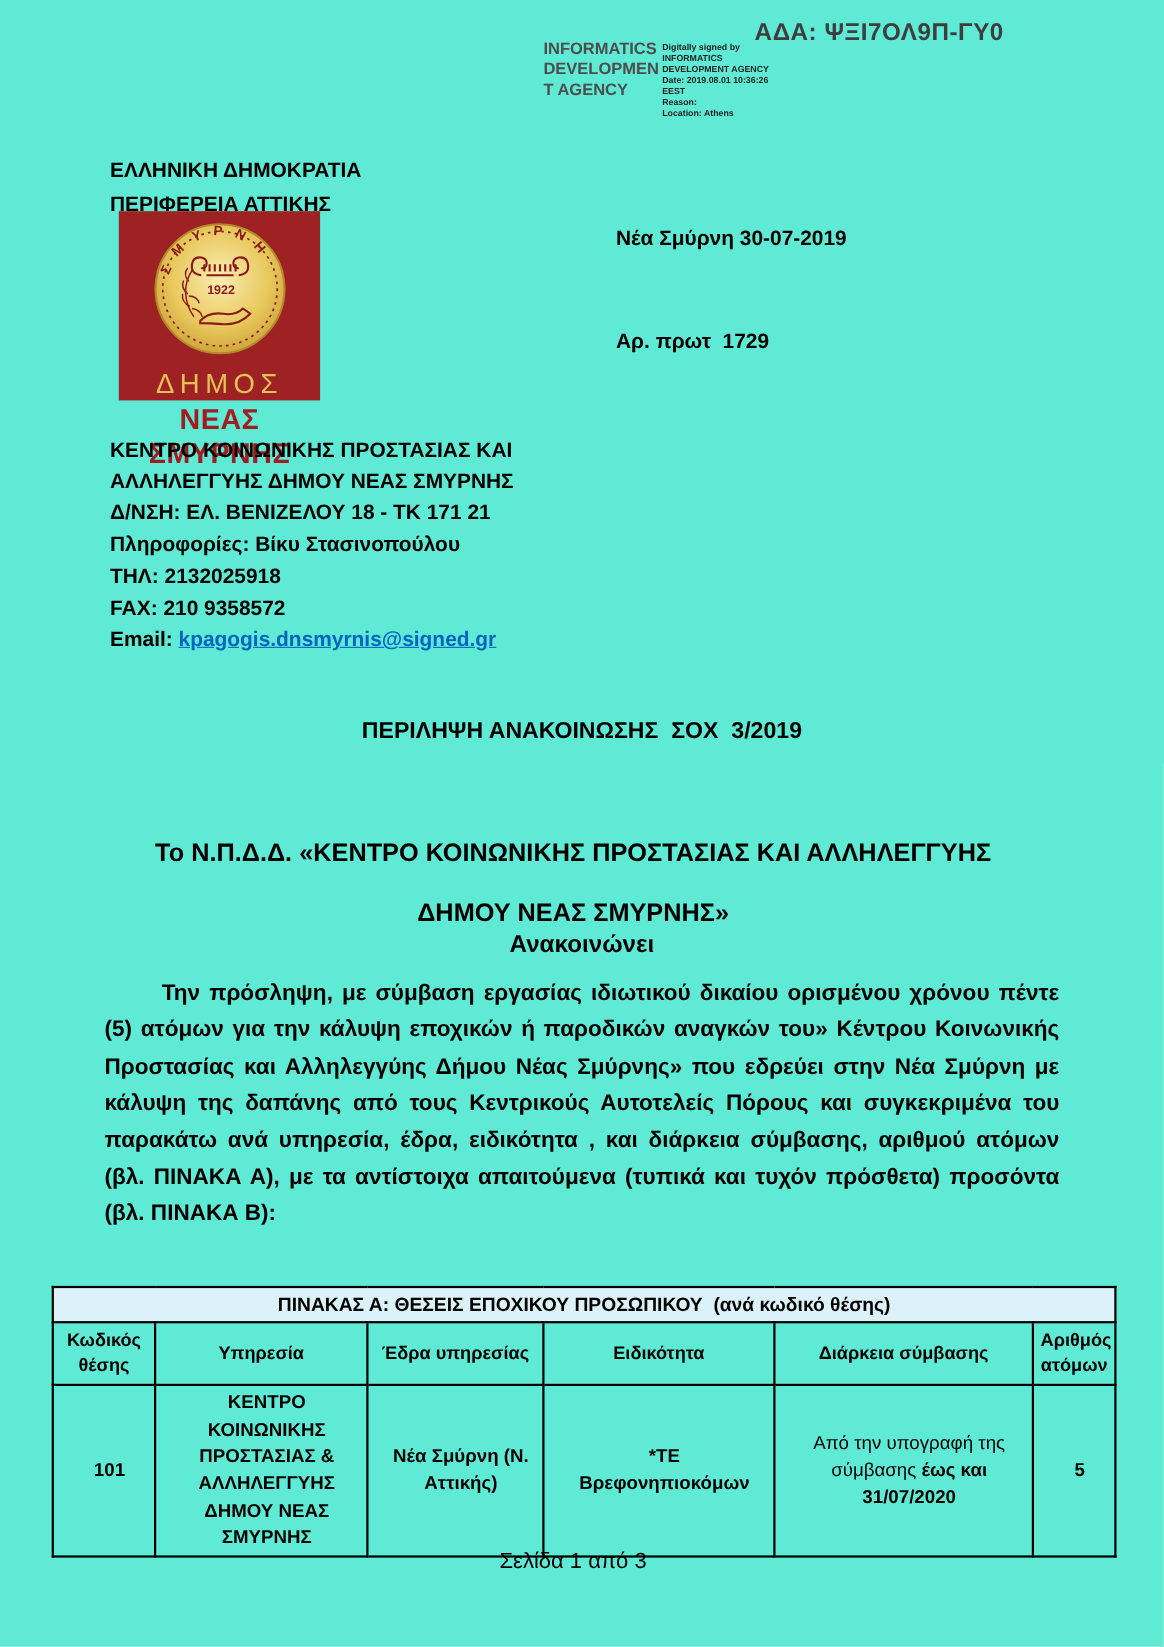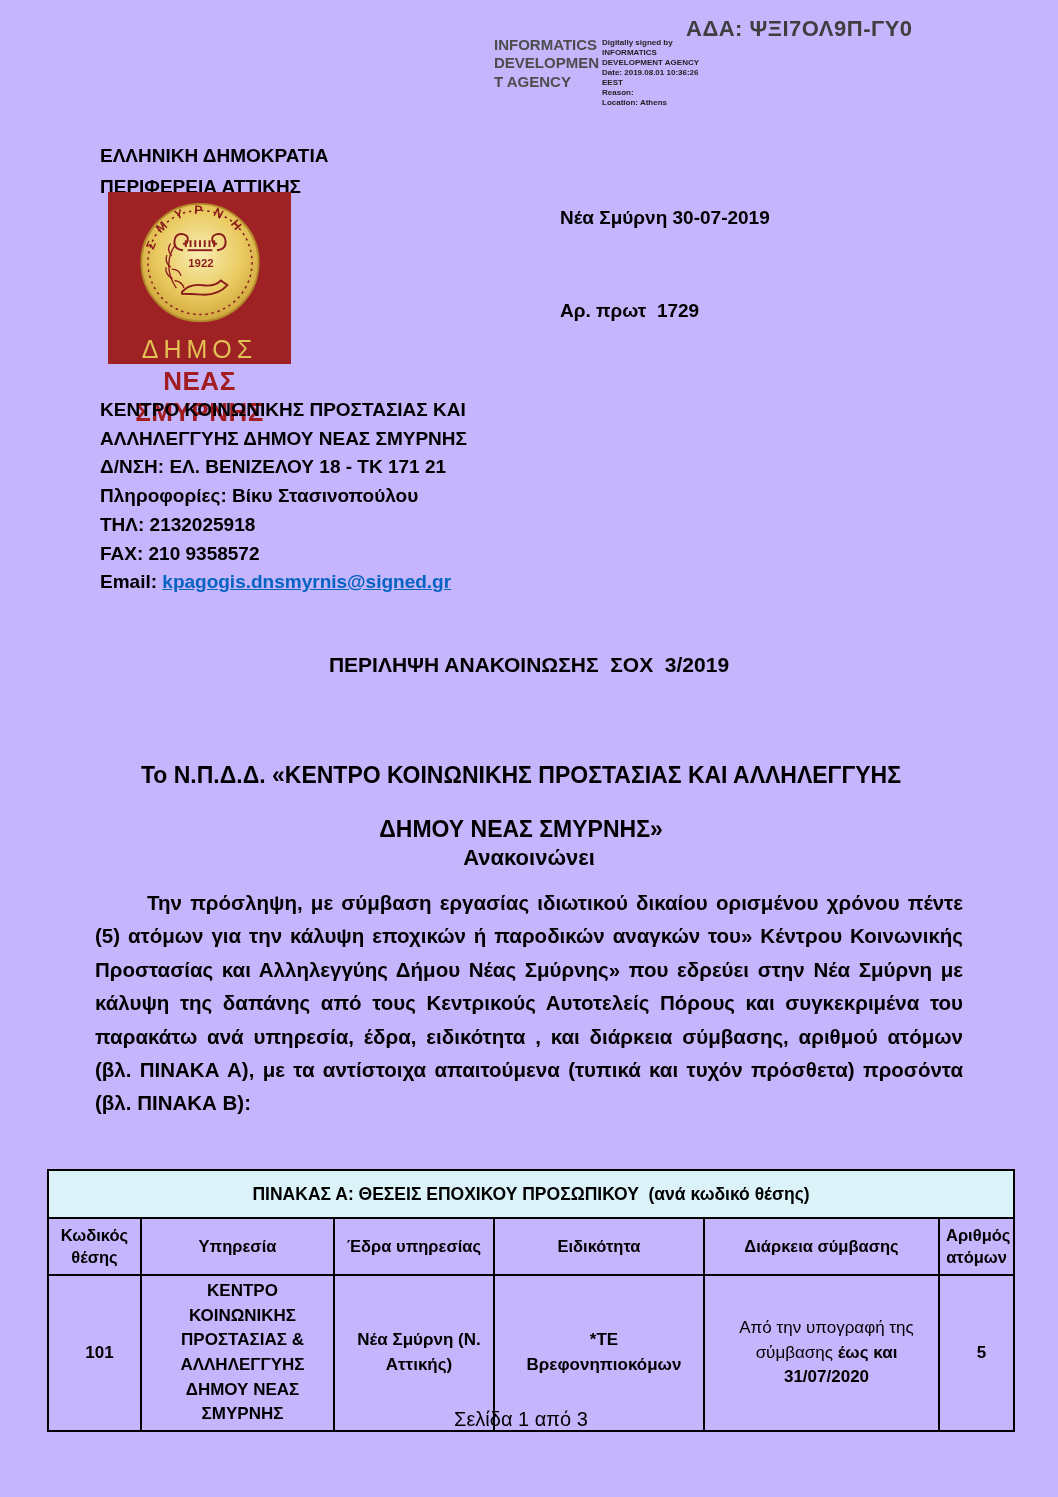--- a/index.html
+++ b/index.html
@@ -1,19 +1,19 @@
 <!DOCTYPE html>
 <html><head>
 <meta charset="utf-8">
 <style>
   * { margin:0; padding:0; box-sizing:border-box; }
   body { background:#e8e8e8; font-family:"Liberation Sans", sans-serif; }
   .page {
     position:relative; width:1058px; height:1497px; margin:0 auto;
-    background:#c4b5fd; color:#000; overflow:hidden;
+    background:#5eead4; color:#000; overflow:hidden;
   }
 
   
   .ada {
     position:absolute; left:686px; top:16px;
     font-size:22px; font-weight:600; color:#3e3e3e; letter-spacing:0.5px;
     white-space:pre;
   }
 
   
@@ -72,21 +72,21 @@
 
   
   .table-a {
     position:absolute; left:47px; top:1169px; width:966px;
     border-collapse:collapse; table-layout:fixed;
   }
   .table-a td, .table-a th {
     border:2px solid #000; text-align:center; vertical-align:middle;
     padding:3px 6px; font-size:17px;
   }
-  .table-a .title-cell { background:#daf2f8; font-weight:bold; height:48px; font-size:17.5px; }
+  .table-a .title-cell { background:#daf2f8; font-weight:bold; height:32px; font-size:17.5px; }
   .table-a .head-row th { font-weight:bold; height:57px; font-size:16.5px; line-height:1.3; }
   .table-a .data-row td { height:120px; font-weight:bold; line-height:1.45;padding-left:16px; }
   .table-a .data-row .duration-cell { font-weight:normal; }
   .table-a .data-row .duration-cell b { font-weight:bold; }
 
   
   .page-footer {
     position:absolute; left:0; right:16px; top:1408px; text-align:center;
     font-size:20px; font-weight:normal;
   }

